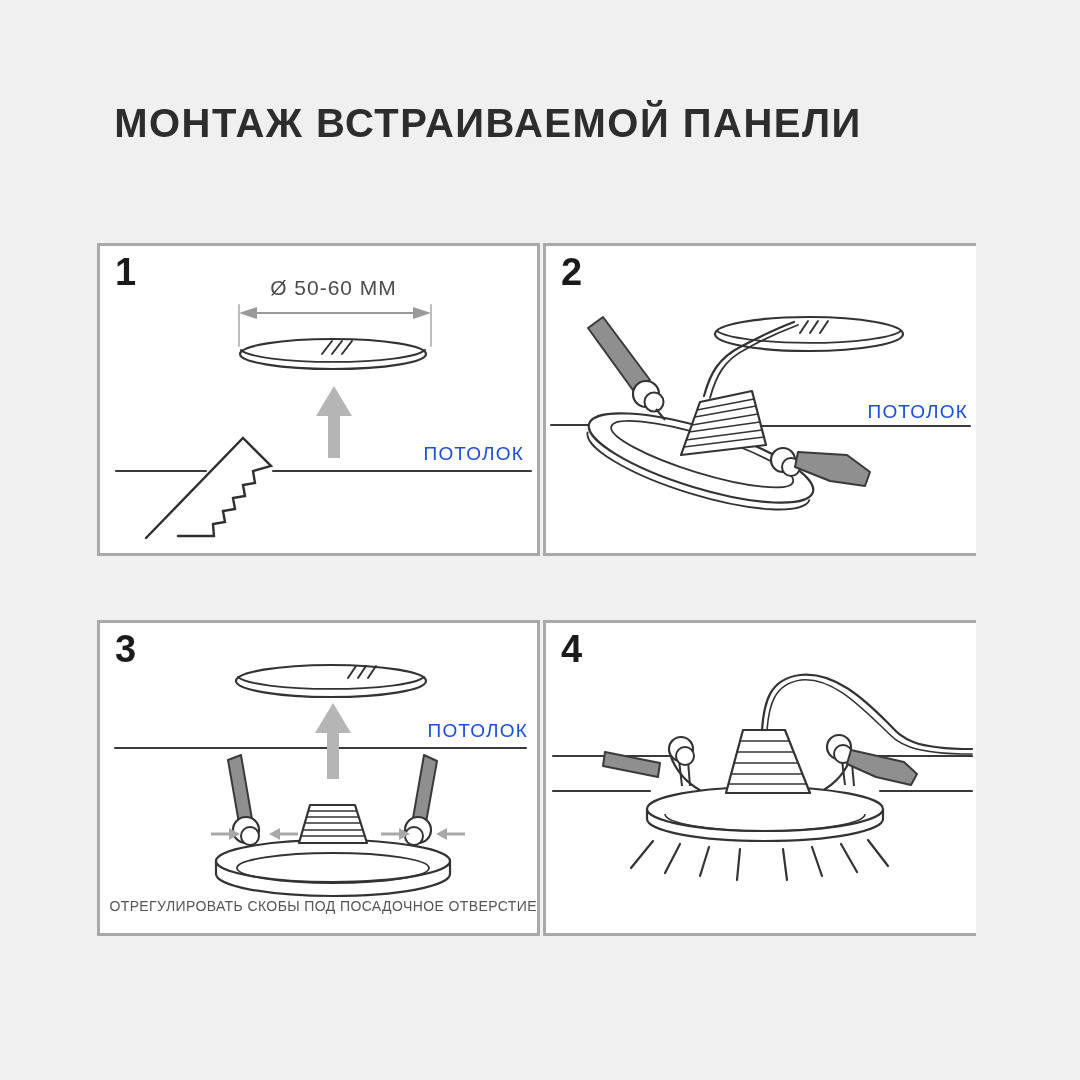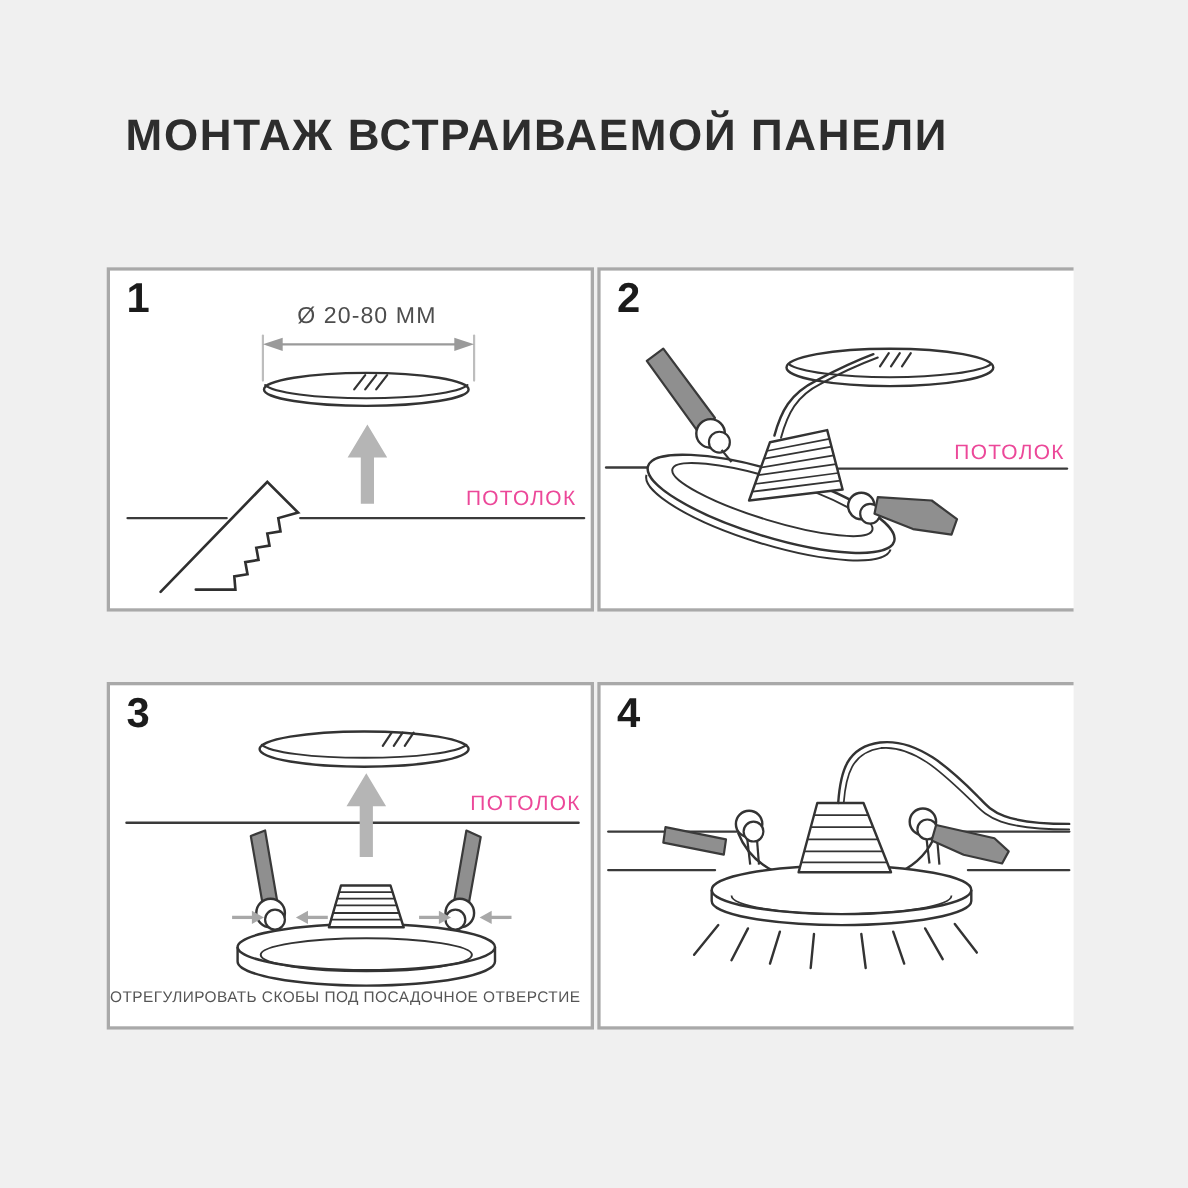--- a/index.html
+++ b/index.html
@@ -5,41 +5,41 @@
   html,body{margin:0;padding:0;background:#f0f0f0;}
   .page{position:relative;width:976px;height:1080px;background:#f0f0f0;
         font-family:"Liberation Sans",sans-serif;overflow:hidden;}
   .main-title{position:absolute;top:101px;left:0;width:100%;text-align:center;
         font-size:40px;font-weight:700;letter-spacing:1.5px;color:#2d2d2d;}
   .panel{position:absolute;background:#fff;border:3px solid #a9a9a9;box-sizing:border-box;}
   .art{position:absolute;left:0;top:0;width:100%;height:100%;}
   .num{position:absolute;left:15px;top:5px;font-size:38px;font-weight:700;color:#1b1b1b;z-index:3;}
   .step-title{position:absolute;left:57px;top:20px;font-size:15px;color:#5c5c5c;
         letter-spacing:.5px;z-index:3;white-space:nowrap;}
-  .ceiling{position:absolute;font-size:19px;color:#ec4899;letter-spacing:1.2px;z-index:3;
+  .ceiling{position:absolute;font-size:19px;color:#1d4ed8;letter-spacing:1.2px;z-index:3;
         width:104px;text-align:right;white-space:nowrap;}
   .dim-label{position:absolute;left:100px;top:30px;width:267px;text-align:center;
         font-size:21px;color:#4d4d4d;letter-spacing:1px;z-index:3;white-space:nowrap;}
-  .caption{position:absolute;left:0;right:0;top:275px;text-align:left;font-size:14px;
+  .caption{position:absolute;left:0;right:0;top:275px;text-align:right;font-size:14px;
         color:#555;letter-spacing:.4px;z-index:3;white-space:nowrap;}
   .p1{left:97px;top:243px;width:443px;height:313px;}
   .p2{left:543px;top:243px;width:438px;height:313px;}
   .p3{left:97px;top:620px;width:443px;height:316px;}
   .p4{left:543px;top:620px;width:438px;height:316px;}
 </style>
 </head>
 <body>
 
 <div class="page">
 
   <div class="main-title">МОНТАЖ ВСТРАИВАЕМОЙ ПАНЕЛИ</div>
 
   <div class="panel p1">
     <span class="num">1</span>
-    <span class="dim-label">Ø 20-80 ММ</span>
+    <span class="dim-label">Ø 50-60 ММ</span>
     <span class="ceiling" style="left:320px;top:197px;">ПОТОЛОК</span>
     <svg class="art" viewBox="0 0 437 307">
       <g stroke-linecap="round">
         <line x1="139" y1="59" x2="139" y2="100" stroke="#bdbdbd" stroke-width="2"></line>
         <line x1="331" y1="59" x2="331" y2="100" stroke="#bdbdbd" stroke-width="2"></line>
         <line x1="145" y1="67" x2="325" y2="67" stroke="#9a9a9a" stroke-width="2"></line>
         <polygon points="139,67 157,61 157,73" fill="#9a9a9a" stroke="none"></polygon>
         <polygon points="331,67 313,61 313,73" fill="#9a9a9a" stroke="none"></polygon>
       </g>
       <g fill="none" stroke="#333" stroke-width="2.2" stroke-linecap="round">

